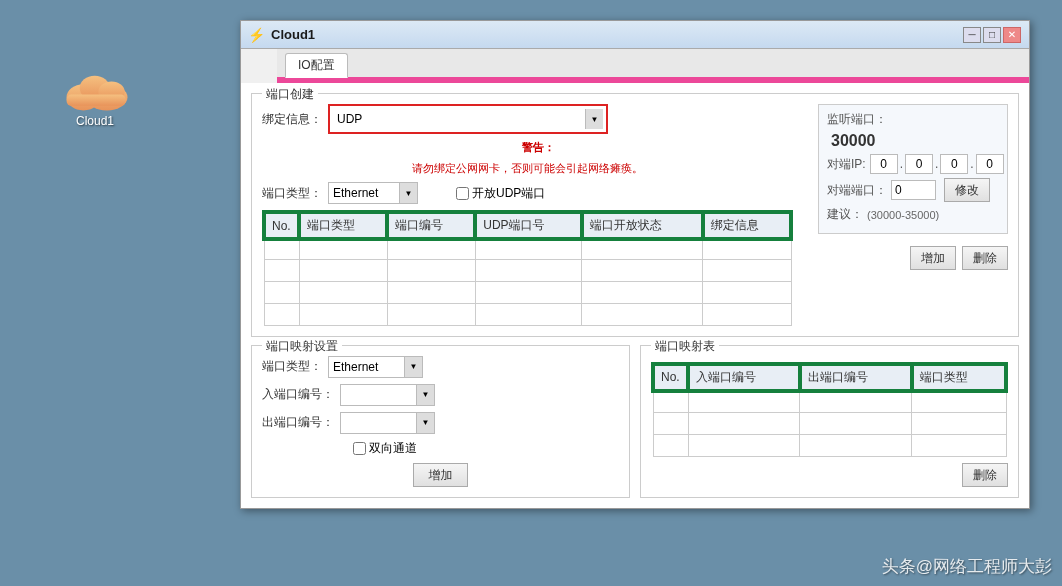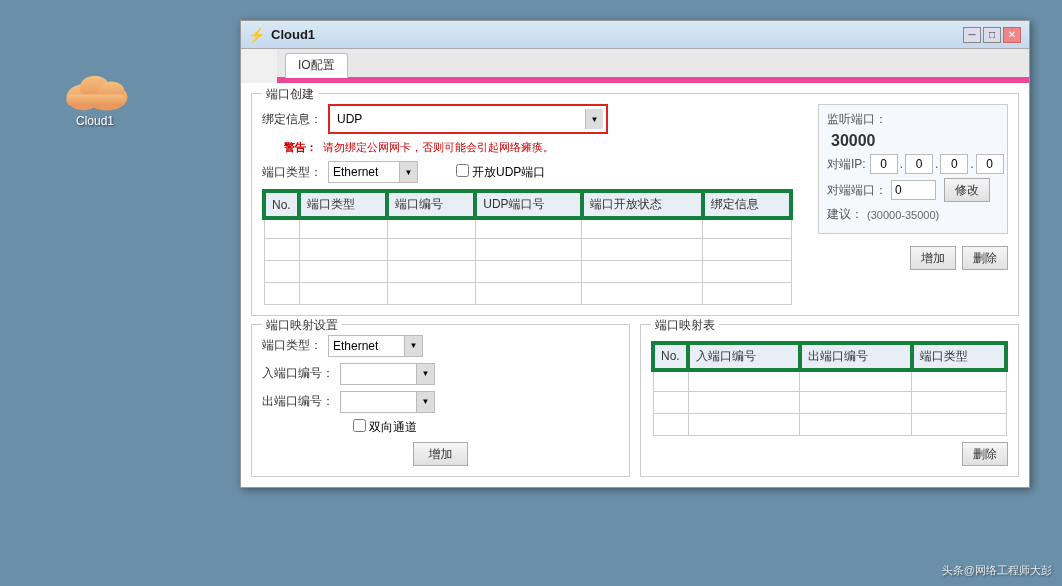--- a/index.html
+++ b/index.html
@@ -197,21 +197,21 @@
 
     
     .highlight-red {
       border: 2px solid #dd2222 !important;
       padding: 3px;
     }
 
     
     .checkbox-label {
       display: flex;
-      align-items: flex-start;
+      align-items: center;
       gap: 3px;
       font-size: 12px;
       cursor: pointer;
       padding-left: 20px;
     }
 
     
     .data-table {
       width: 100%;
       border-collapse: collapse;
@@ -293,21 +293,21 @@
       justify-content: flex-end;
       margin-top: 6px;
     }
 
     
     .watermark {
       position: absolute;
       bottom: 8px;
       right: 10px;
       color: rgba(255,255,255,0.85);
-      font-size: 11px;
+      font-size: 17px;
       text-shadow: 1px 1px 2px rgba(0,0,0,0.5);
     }
 
     .port-create-inner {
       display: flex;
       gap: 25px;
     }
 
     .port-table-area {
       flex: 1;
@@ -400,21 +400,21 @@
             <div class="form-label">绑定信息：</div>
             <div class="highlight-red" style="display:flex;align-items:center;flex:1;max-width:280px;">
               <select class="select-field" style="flex:1;width:100%;padding-left:4px;">
                 <option>UDP</option>
                 <option>TCP</option>
               </select>
               <div class="select-dropdown-btn">▼</div>
             </div>
           </div>
 
-          <div class="form-row" style="margin-bottom:6px;">
+          <div class="form-row" style="margin-bottom:6px;flex-direction:column;">
             <div style="min-width:55px;text-align:right;color:#cc0000;font-size:11px;font-weight:bold;">警告：</div>
             <div style="color:#cc0000;font-size:11px;">请勿绑定公网网卡，否则可能会引起网络瘫痪。</div>
           </div>
 
           <div class="form-row">
             <div class="form-label">端口类型：</div>
             <div class="select-wrapper" style="width:90px;">
               <select class="select-field" style="width:70px;">
                 <option>Ethernet</option>
                 <option>Serial</option>

